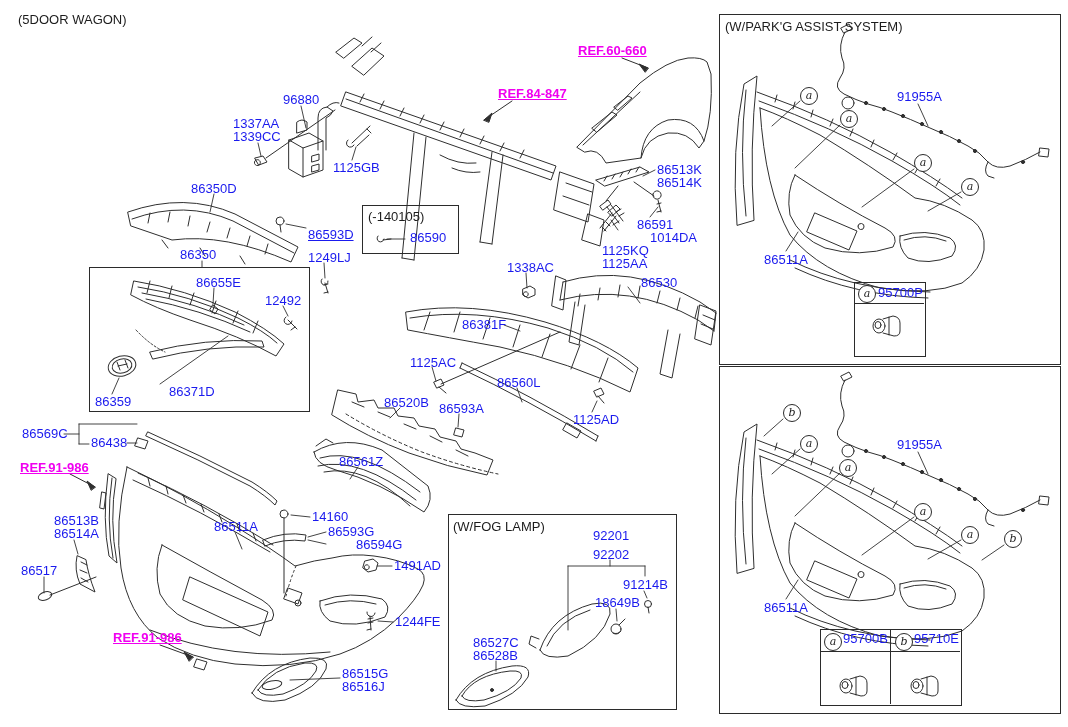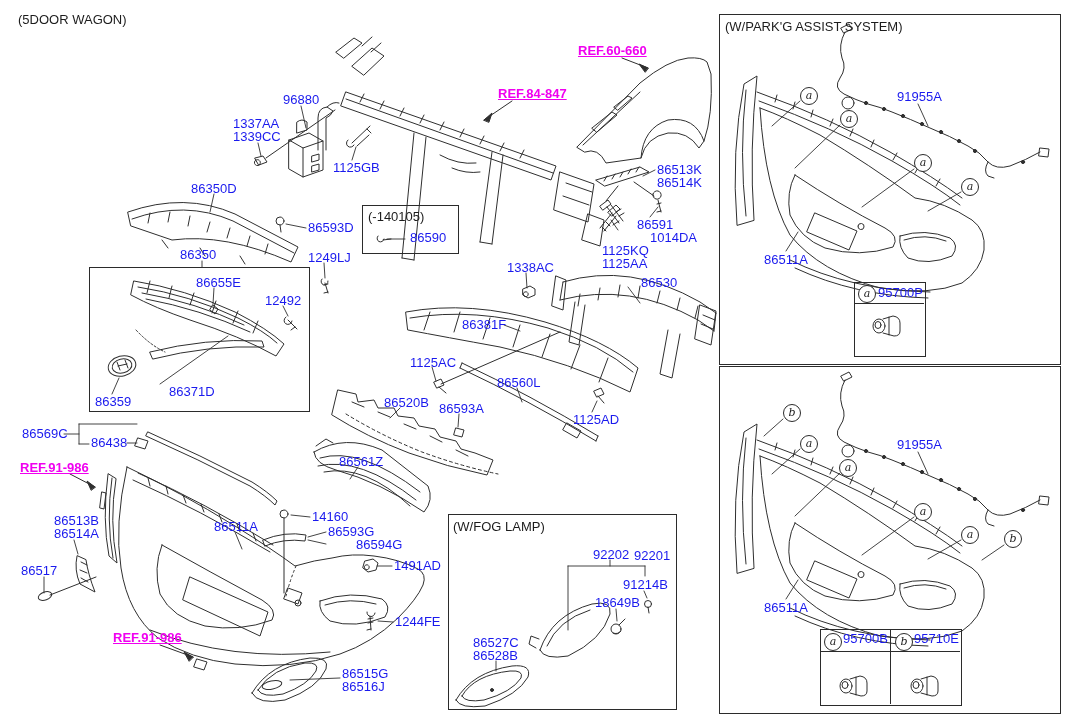--- a/index.html
+++ b/index.html
@@ -315,21 +315,21 @@
 <div class="divider-h" style="left:820px;top:651px;width:140px;"></div>
 <div class="divider-v" style="left:890px;top:629px;height:75px;"></div>
 
 <div class="hdr" style="left:18px;top:13px;">(5DOOR WAGON)</div>
 
 <div class="lbl" style="left:283px;top:93px;">96880</div>
 <div class="lbl" style="left:233px;top:117px;">1337AA</div>
 <div class="lbl" style="left:233px;top:130px;">1339CC</div>
 <div class="lbl" style="left:333px;top:161px;">1125GB</div>
 <div class="lbl" style="left:191px;top:182px;">86350D</div>
-<div class="lbl" style="left:308px;top:221px;">86593D</div>
+<div class="lbl" style="left:308px;top:228px;text-decoration:underline;">86593D</div>
 <div class="lbl" style="left:180px;top:248px;">86350</div>
 <div class="lbl" style="left:308px;top:251px;">1249LJ</div>
 <div class="lbl" style="left:196px;top:276px;">86655E</div>
 <div class="lbl" style="left:265px;top:294px;">12492</div>
 <div class="lbl" style="left:132px;top:385px;margin-left:37px;">86371D</div>
 <div class="lbl" style="left:95px;top:395px;">86359</div>
 <div class="lbl" style="left:22px;top:427px;">86569C</div>
 <div class="lbl" style="left:91px;top:436px;">86438</div>
 <div class="lbl" style="left:54px;top:514px;">86513B</div>
 <div class="lbl" style="left:54px;top:527px;">86514A</div>
@@ -360,21 +360,21 @@
 
 <div class="ref" style="left:498px;top:87px;">REF.84-847</div>
 <div class="ref" style="left:578px;top:44px;">REF.60-660</div>
 <div class="ref" style="left:20px;top:461px;">REF.91-986</div>
 <div class="ref" style="left:113px;top:631px;">REF.91-986</div>
 
 <div class="hdr" style="left:368px;top:210px;">(-140105)</div>
 <div class="lbl" style="left:410px;top:231px;">86590</div>
 
 <div class="hdr" style="left:453px;top:520px;">(W/FOG LAMP)</div>
-<div class="lbl" style="left:593px;top:549px;margin-left:41px;">92201</div>
+<div class="lbl" style="left:593px;top:529px;">92201</div>
 <div class="lbl" style="left:593px;top:548px;">92202</div>
 <div class="lbl" style="left:623px;top:578px;">91214B</div>
 <div class="lbl" style="left:595px;top:596px;">18649B</div>
 <div class="lbl" style="left:473px;top:636px;">86527C</div>
 <div class="lbl" style="left:473px;top:649px;">86528B</div>
 
 <div class="hdr" style="left:725px;top:20px;">(W/PARK'G ASSIST SYSTEM)</div>
 <div class="lbl" style="left:897px;top:90px;">91955A</div>
 <div class="lbl" style="left:764px;top:253px;">86511A</div>
 <div class="lbl" style="left:878px;top:286px;">95700P</div>

